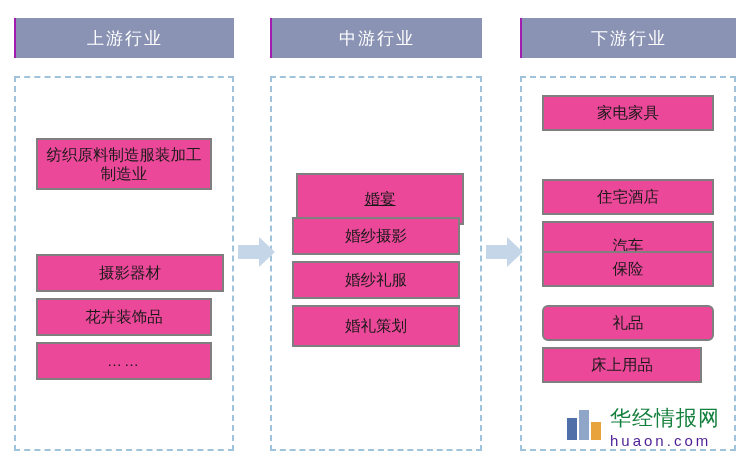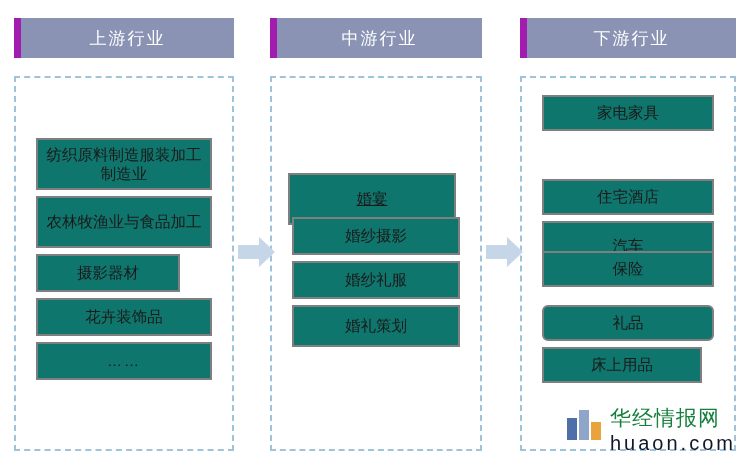--- a/index.html
+++ b/index.html
@@ -20,21 +20,21 @@
     left: 0; top: 0;
     width: 750px;
     height: 467px;
   }
 
   
   .col-header {
     position: absolute;
     height: 40px;
     background: #8a93b4;
-    border-left: 7px solid #a21caf;
+    border-left: 2px solid #a21caf;
     box-sizing: border-box;
     display: flex;
     align-items: center;
     justify-content: center;
     color: #ffffff;
     font-size: 17px;
     letter-spacing: 2px;
   }
   #header-up    { left: 14px;  top: 18px; width: 220px; }
   #header-mid   { left: 270px; top: 18px; width: 212px; }
@@ -49,41 +49,41 @@
   }
   #box-up   { left: 14px;  top: 76px; width: 220px; height: 375px; }
   #box-mid  { left: 270px; top: 76px; width: 212px; height: 375px; }
   #box-down { left: 520px; top: 76px; width: 216px; height: 375px; }
 
   
   .item {
     position: absolute;
     box-sizing: border-box;
     border: 2px solid #7f7f7f;
-    background: #0f766e;
+    background: #ec4899;
     display: flex;
     align-items: center;
     justify-content: center;
     text-align: center;
     color: #1a1a1a;
     font-size: 15.5px;
     line-height: 1.25;
     padding: 0 4px;
   }
   .item.two-line { font-size: 15.5px; align-items: center; }
 
   
   #up-0 { left: 36px; top: 138px;  width: 176px; height: 52px; }
   #up-1 { left: 36px; top: 196px;  width: 176px; height: 52px; }
-  #up-2 { left: 36px; top: 254px;  width: 144px; height: 38px; }
+  #up-2 { left: 36px; top: 254px;  width: 188px; height: 38px; }
   #up-3 { left: 36px; top: 298px;  width: 176px; height: 38px; }
   #up-4 { left: 36px; top: 342px;  width: 176px; height: 38px; }
 
   
-  #mid-0 { left: 288px; top: 173px; width: 168px; height: 52px; text-decoration: underline; }
+  #mid-0 { left: 296px; top: 173px; width: 168px; height: 52px; text-decoration: underline; }
   #mid-1 { left: 292px; top: 217px; width: 168px; height: 38px; }
   #mid-2 { left: 292px; top: 261px; width: 168px; height: 38px; align-items: center; }
   #mid-3 { left: 292px; top: 305px; width: 168px; height: 42px; }
 
   
   #down-0 { left: 542px; top: 95px;  width: 172px; height: 36px; }
   #down-1 { left: 542px; top: 137px; width: 172px; height: 36px; }
   #down-2 { left: 542px; top: 179px; width: 172px; height: 36px; }
   #down-3 { left: 542px; top: 221px; width: 172px; height: 49px; }
   #down-4 { left: 542px; top: 251px; width: 172px; height: 36px; }
@@ -125,22 +125,22 @@
     top: 0px;
     font-size: 21px;
     color: #15803d;
     letter-spacing: 1px;
     white-space: nowrap;
   }
   .wm-sub {
     position: absolute;
     left: 44px;
     top: 28px;
-    font-size: 20px;
-    color: #0f172a;
+    font-size: 15px;
+    color: #4c1d95;
     letter-spacing: 3px;
     white-space: nowrap;
     text-align: center;
   }
 </style>
 </head>
 <body>
 
 <div class="stage">
 
@@ -153,23 +153,20 @@
   <div class="col-header" id="header-down">
     <span>下游行业</span>
   </div>
 
   <div class="dash-box" id="box-up"></div>
   <div class="dash-box" id="box-mid"></div>
   <div class="dash-box" id="box-down"></div>
 
   <div class="item two-line" id="up-0">
     <span>纺织原料制造服装加工制造业</span>
-  </div>
-  <div class="item two-line" id="up-1">
-    <span>农林牧渔业与食品加工</span>
   </div>
   <div class="item" id="up-2">
     <span>摄影器材</span>
   </div>
   <div class="item" id="up-3">
     <span>花卉装饰品</span>
   </div>
   <div class="item" id="up-4">
     <span class="dots">……</span>
   </div>

